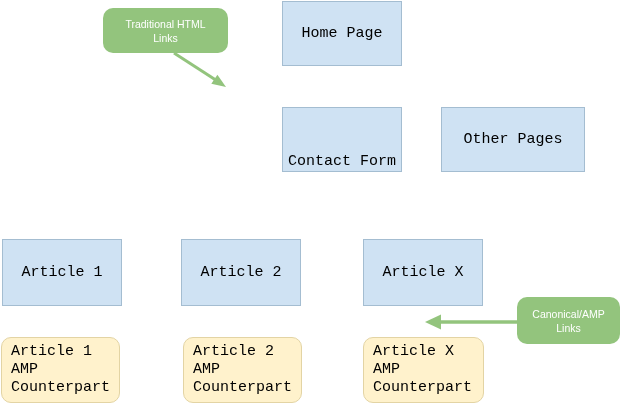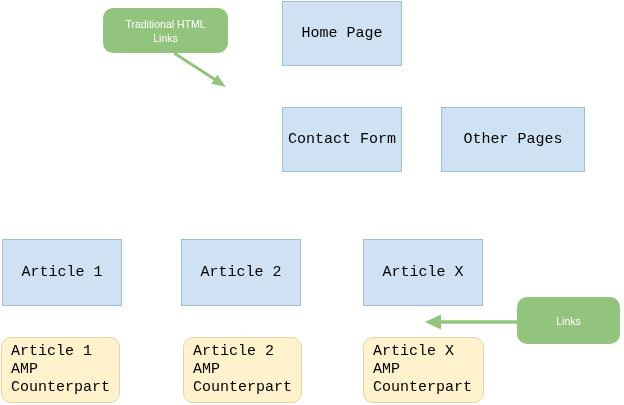--- a/index.html
+++ b/index.html
@@ -81,38 +81,39 @@
 
   <div class="node blue" style="left:282px; top:1px; width:120px; height:65px;">
     <div>Home Page</div>
   </div>
 
   <div class="note" style="left:103px; top:8px; width:125px; height:45px;">
     <div>Traditional HTML</div>
     <div>Links</div>
   </div>
 
-  <div class="node blue" style="left:282px; top:107px; width:120px; height:65px;">
+  <div class="node blue" style="left:282px; top:107px; width:120px; height:65px;justify-content:flex-end;">
     <div>Contact Form</div>
   </div>
   <div class="node blue" style="left:441px; top:107px; width:144px; height:65px;">
     <div>Other Pages</div>
   </div>
 
   <div class="node blue" style="left:2px; top:239px; width:120px; height:67px;">
     <div>Article 1</div>
   </div>
   <div class="node blue" style="left:181px; top:239px; width:120px; height:67px;">
     <div>Article 2</div>
   </div>
   <div class="node blue" style="left:363px; top:239px; width:120px; height:67px;">
     <div>Article X</div>
   </div>
 
   <div class="note" style="left:517px; top:297px; width:103px; height:47px;">
+    <div>Canonical/AMP</div>
     <div>Links</div>
   </div>
 
   <div class="node yellow" style="left:1px; top:337px; width:119px; height:66px;">
     <div>Article 1</div>
     <div>AMP</div>
     <div>Counterpart</div>
   </div>
   <div class="node yellow" style="left:183px; top:337px; width:119px; height:66px;">
     <div>Article 2</div>

